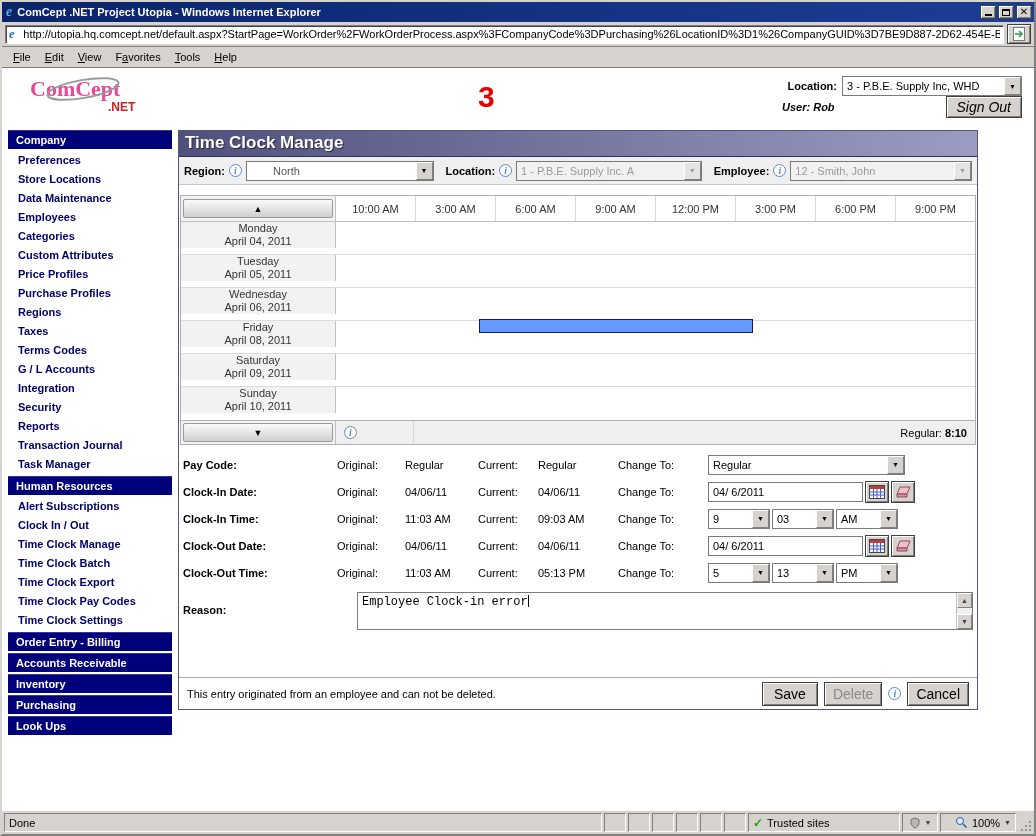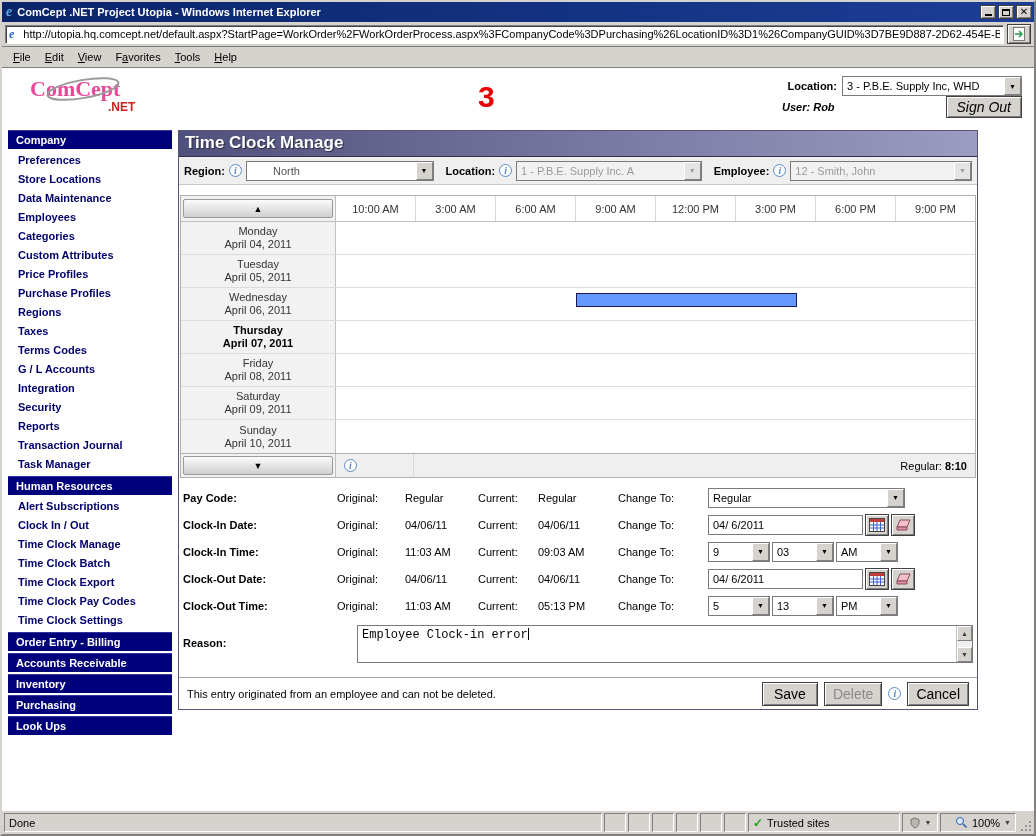--- a/index.html
+++ b/index.html
@@ -65,21 +65,21 @@
   .filters { height:28px; background:#EFEFEF; border-bottom:1px solid #C8C8C8; display:flex; align-items:center; padding:0 5px; gap:4px; margin-bottom:10px; flex:0 0 auto; }
   .info { display:inline-flex; width:13px; height:13px; border:1px solid #5A8AC6; color:#5A8AC6; border-radius:50%; align-items:center; justify-content:center; font:italic bold 10px "Liberation Serif", serif; flex:0 0 auto; background:#fff; }
 
   
   .grid { margin:0 1px; border:1px solid #B0B0B0; flex:0 0 auto; }
   .g-header { display:flex; height:26px; border-bottom:1px solid #C0C0C0; }
   .g-daycol { width:155px; flex:0 0 auto; background:#F2F2F2; border-right:1px solid #C0C0C0; display:flex; align-items:center; justify-content:center; flex-direction:column; }
   .g-times { flex:1; display:flex; }
   .g-timecell { flex:1; display:flex; align-items:center; justify-content:center; color:#333; border-left:1px solid #D8D8D8; }
   .g-timecell:first-child { border-left:none; }
-  .g-row { display:flex; height:33px; border-bottom:1px solid #DCDCDC; }
+  .g-row { display:flex; height:33px; border-bottom:1px solid #DCDCDC;flex-direction:column; }
   .g-row:last-of-type { border-bottom:none; }
   .g-dayname { line-height:13px; color:#333; }
   .g-daydate { line-height:13px; color:#333; }
   .g-row.bold .g-dayname, .g-row.bold .g-daydate { font-weight:bold; color:#000; }
   .g-timearea { flex:1; position:relative; background:#fff; }
   .g-bar { position:absolute; top:5px; height:14px; background:#6699FF; border:1px solid #1A1A4E; }
   .g-footer { display:flex; height:24px; border-top:1px solid #B0B0B0; background:#EFEFEF; align-items:center; }
   .g-footer .g-daycol { height:100%; }
   .scrollbtn { width:150px; height:19px; background:linear-gradient(#FBFBFB,#CFCFCF); border:1px solid #9A9A9A; border-radius:2px; display:flex; align-items:center; justify-content:center; font-size:9px; color:#000; cursor:pointer; }
   .g-foot-info { width:78px; display:flex; align-items:center; padding-left:8px; border-right:1px solid #D8D8D8; height:100%; }
@@ -294,27 +294,20 @@
               <div class="g-timearea"></div>
             </div>
             <div class="g-row">
               <div class="g-daycol">
                 <div class="g-dayname">Wednesday</div>
                 <div class="g-daydate">April 06, 2011</div>
               </div>
               <div class="g-timearea">
                 <div class="g-bar" style="left: 37.5%; width: 34.6%;"></div>
               </div>
-            </div>
-            <div class="g-row bold">
-              <div class="g-daycol">
-                <div class="g-dayname">Thursday</div>
-                <div class="g-daydate">April 07, 2011</div>
-              </div>
-              <div class="g-timearea"></div>
             </div>
             <div class="g-row">
               <div class="g-daycol">
                 <div class="g-dayname">Friday</div>
                 <div class="g-daydate">April 08, 2011</div>
               </div>
               <div class="g-timearea"></div>
             </div>
             <div class="g-row">
               <div class="g-daycol">

